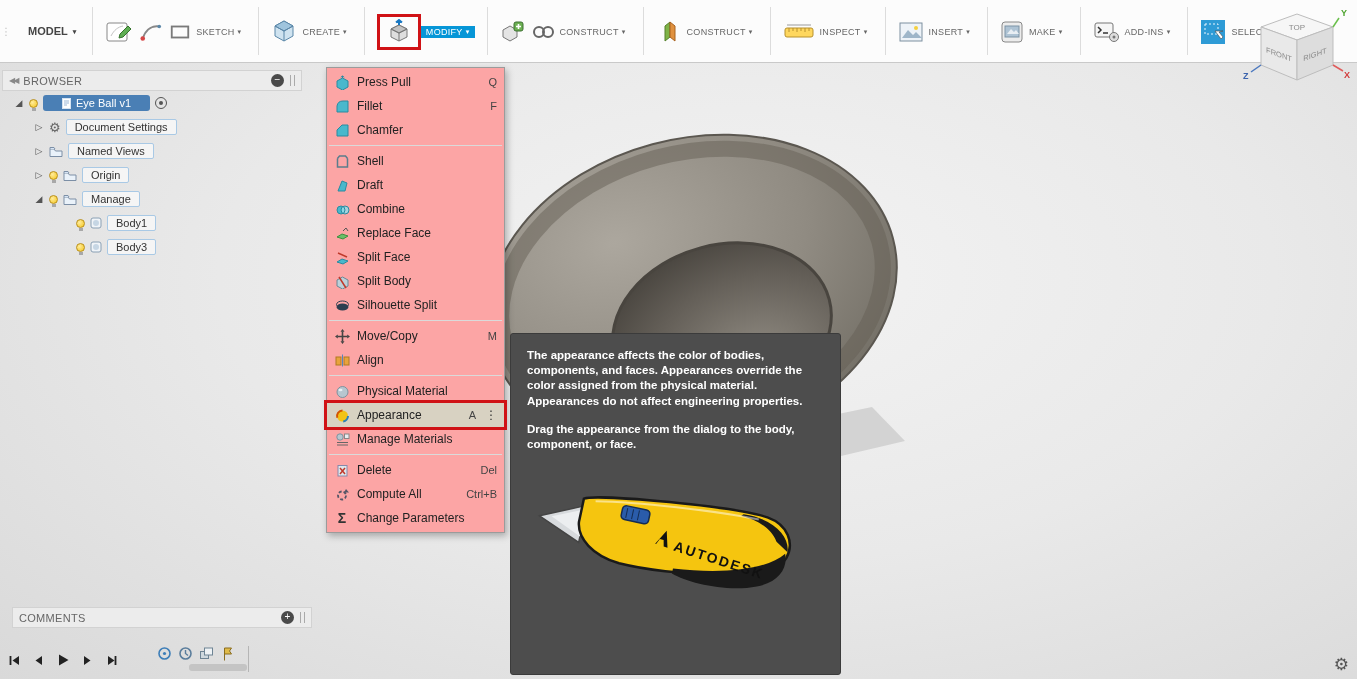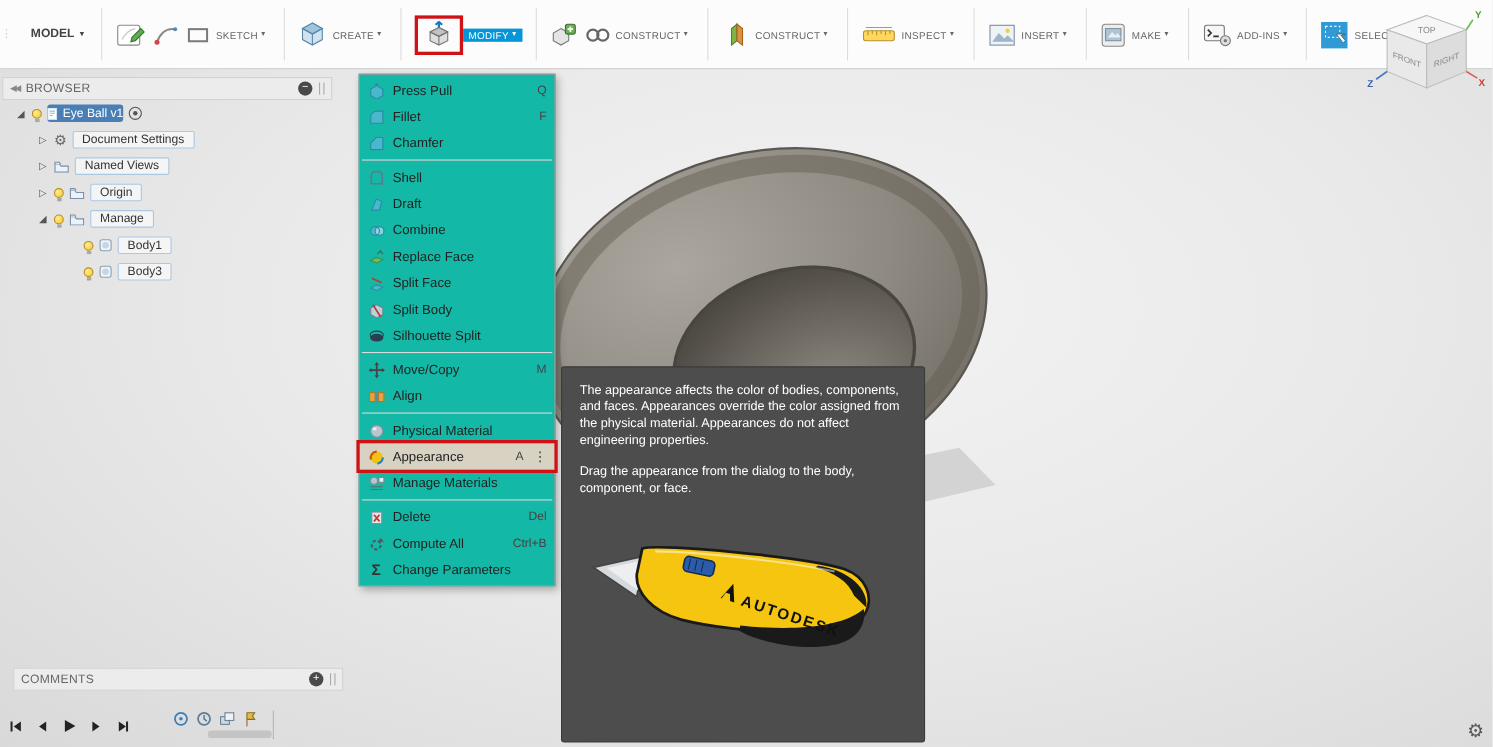--- a/index.html
+++ b/index.html
@@ -30,44 +30,44 @@
   .browser{position:absolute;top:70px;left:2px;width:300px;z-index:10;font-size:11px}
   .panel-header{height:21px;background:#ececec;border:1px solid #d2d2d2;display:flex;align-items:center;gap:6px;padding:0 6px;color:#666}
   .panel-title{flex:1;letter-spacing:.3px}
   .cbtn{width:13px;height:13px;border-radius:50%;background:#4a4a4a;color:#fff;font-size:10px;line-height:12px;text-align:center;cursor:pointer}
   .grip{width:5px;height:11px;border-left:1px solid #aaa;border-right:1px solid #aaa}
   .chev{font-size:8px;color:#888;letter-spacing:-2px}
   .brow{display:flex;align-items:center;gap:5px;height:24px}
   .tri{font-size:9px;color:#555;width:10px;text-align:center;cursor:pointer}
   .bulb{width:9px;height:9px;background:radial-gradient(circle at 35% 35%, #ffec9c, #f5c61d);border:1px solid #b98f1a;border-radius:50%;position:relative;cursor:pointer;flex:none}
   .bulb::after{content:"";position:absolute;left:2px;top:8px;width:4px;height:3px;background:#a8a8a8}
-  .pill{display:inline-flex;align-items:center;gap:5px;background:#4a7fb5;color:#fff;padding:2px 0;border-radius:3px;cursor:pointer}
+  .pill{display:inline-flex;align-items:center;gap:5px;background:#4a7fb5;color:#fff;padding:2px 19px;border-radius:3px;cursor:pointer}
   .target{width:12px;height:12px;border:1.5px solid #555;border-radius:50%;display:inline-flex;align-items:center;justify-content:center;cursor:pointer;flex:none}
   .target::after{content:"";width:4px;height:4px;background:#555;border-radius:50%}
   .blabel{border:1px solid #a9c9e5;background:rgba(255,255,255,.6);color:#333;padding:1px 8px;border-radius:2px;cursor:pointer}
   .gearglyph{font-size:13px;color:#666;line-height:1}
   .iconwrap svg{display:block}
 
   
-  .menu{position:absolute;left:326px;top:67px;width:179px;background:#14b8a6;border:1px solid #9b9b9b;
+  .menu{position:absolute;left:326px;top:67px;width:179px;background:#fca5a5;border:1px solid #9b9b9b;
     box-shadow:2px 3px 7px rgba(0,0,0,.28);z-index:20;padding:2px 0}
   .mitem{height:24px;display:flex;align-items:center;gap:7px;padding:0 7px;font-size:12px;color:#222;cursor:pointer}
   .micon{width:16px;height:16px;flex:none;display:flex;align-items:center;justify-content:center}
   .micon svg{display:block}
   .mlabel{flex:1;white-space:nowrap}
   .mshort{font-size:11px;color:#444}
   .mdots{font-size:12px;color:#333;padding-left:2px}
   .msep{height:1px;background:#dadada;margin:3px 2px}
   .mitem.hl{background:#d8d2c2;box-shadow:0 0 0 3px #d01216;position:relative;z-index:2}
   .sigma{font-size:14px;font-weight:bold;color:#333}
 
   
   .tooltip{position:absolute;left:510px;top:333px;width:331px;height:342px;background:#4d4d4d;
     border:1px solid #3b3b3b;border-radius:3px;z-index:25;padding:14px 16px;color:#fff}
-  .tooltip p{font-size:11.5px;font-weight:normal;line-height:1.32;margin:0 0 13px}
+  .tooltip p{font-size:11.5px;font-weight:bold;line-height:1.32;margin:0 0 13px}
   .knife{margin-top:2px}
 
   
   .viewcube{position:absolute;top:6px;right:4px;z-index:40}
 
   
   .comments{position:absolute;left:12px;bottom:51px;width:300px;z-index:10;font-size:11px}
 
   
   .playback{position:absolute;left:8px;bottom:5px;display:flex;align-items:center;gap:11px;z-index:10;height:28px}

